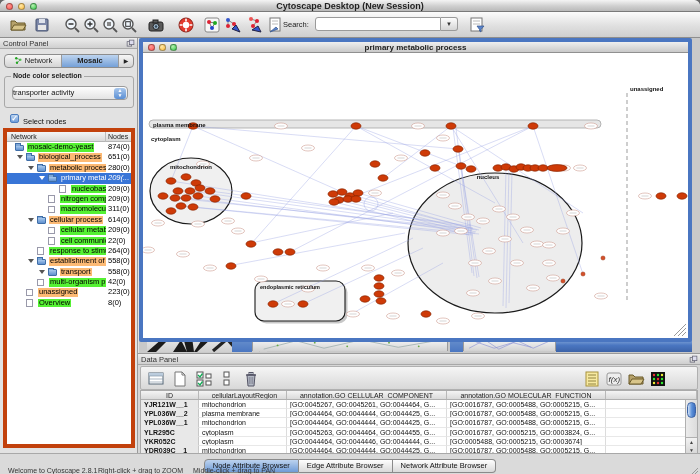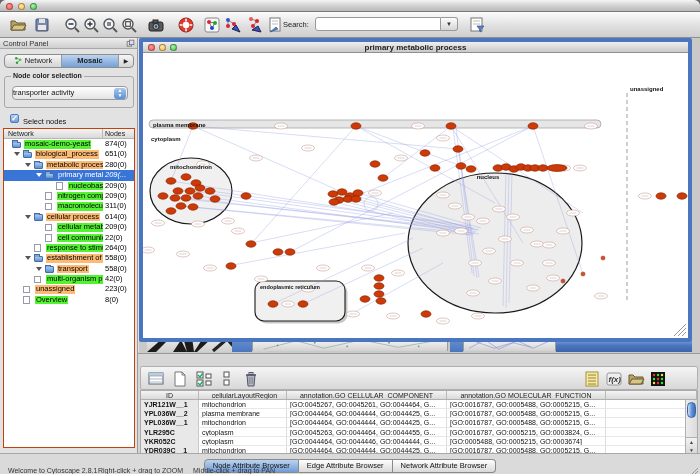--- a/index.html
+++ b/index.html
@@ -43,21 +43,21 @@
   .groupbox{position:absolute;left:4px;top:38px;width:130px;height:32px;border:1px solid #a8a8a8;border-radius:3px;}
   .grouptitle{position:absolute;left:6px;top:-5px;background:#e2e2e2;padding:0 2px;font-size:7px;font-weight:bold;color:#222;}
   .dropdown{position:absolute;left:7px;top:9px;width:116px;height:14px;border:1px solid #9a9a9a;border-radius:4px;
     background:linear-gradient(#fefefe,#e4e4e4);font-size:7.5px;line-height:12px;padding-left:0;color:#111;}
   .stepper{position:absolute;right:1px;top:1px;width:12px;height:10.5px;border-radius:3px;
     background:linear-gradient(#a7c6ec,#5b8fd4);color:#fff;font-size:5px;line-height:5px;text-align:center;}
   .cbrow{position:absolute;left:10px;top:76px;height:11px;font-size:7.5px;}
   .cb{position:absolute;left:0;top:0;width:9px;height:9px;border-radius:2px;border:1px solid #4d7dbd;
     background:linear-gradient(#bcd4f0,#6f9cd9);color:#fff;font-size:8px;line-height:8px;text-align:center;font-weight:bold;}
   .cblbl{position:absolute;left:13px;top:3px;white-space:nowrap;color:#111;}
-  .treebox{position:absolute;left:3px;top:90px;width:132px;height:320px;background:#fff;border:1px solid #c2410c;overflow:hidden;}
+  .treebox{position:absolute;left:3px;top:90px;width:132px;height:320px;background:#fff;border:4px solid #c2410c;overflow:hidden;}
   .treehead{position:relative;height:10px;background:linear-gradient(#f4f4f4,#d9d9d9);border-bottom:1px solid #b5b5b5;font-size:7px;color:#222;}
   .treehead .c1{position:absolute;left:4px;top:1px;}
   .treehead .c2{position:absolute;left:101px;top:1px;}
   .treehead .sep{position:absolute;left:98px;top:0;width:1px;height:10px;background:#bbb;}
   .trow{position:relative;height:10.4px;}
   .trow.sel{background:#3875d7;}
   .tri{position:absolute;top:3px;width:0;height:0;border-left:3.5px solid transparent;border-right:3.5px solid transparent;border-top:4.5px solid #555;}
   .sel .tri{border-top-color:#fff;}
   .fold{position:absolute;top:2.5px;width:9px;height:6.5px;background:linear-gradient(#a8c8ec,#5f90cf);border:1px solid #3f6ea8;border-radius:1px;}
   .fold::before{content:'';position:absolute;left:-1px;top:-2.5px;width:4px;height:1.5px;background:#7fa8d8;border:1px solid #3f6ea8;border-bottom:none;}
@@ -83,21 +83,21 @@
   .mtl.r{left:5px;background:radial-gradient(circle at 35% 30%,#ff9a94,#fc5753);}
   .mtl.y{left:16px;background:radial-gradient(circle at 35% 30%,#ffe9a8,#fdbc40);}
   .mtl.g{left:27px;background:radial-gradient(circle at 35% 30%,#b6f0b0,#33c748);}
   .netcanvas{position:absolute;left:0;top:11px;width:545px;height:285px;background:#fff;}
   .netcanvas svg{width:100%;height:100%;display:block;}
 
   
   .dpanel{position:absolute;left:138px;top:353px;width:562px;height:100px;background:#d6d6d6;border-top:1px solid #9a9a9a;}
   .dtool{position:absolute;left:2px;top:12px;width:558px;height:24px;border:1px solid #b0b0b0;border-radius:2px;
     background:linear-gradient(#f5f5f5,#d8d8d8);}
-  .dbtn{position:absolute;top:3px;width:18px;height:18px;border:none;background:transparent;padding:0;font-weight:bold;}
+  .dbtn{position:absolute;top:3px;width:18px;height:18px;border:none;background:transparent;padding:0;}
   .dbtn svg{width:100%;height:100%;display:block;}
   .dtable{position:absolute;left:2px;top:36px;width:558px;height:64px;background:#fff;border:1px solid #aaa;}
   .dhead{display:flex;height:9px;background:linear-gradient(#f4f4f4,#dadada);border-bottom:1px solid #b0b0b0;}
   .dhead .hc{font-size:7px;color:#222;text-align:center;line-height:9px;border-right:1px solid #b8b8b8;overflow:hidden;white-space:nowrap;}
   .drow{display:flex;height:9.2px;}
   .dc{font-size:7px;line-height:9px;padding-left:3px;border-right:1px solid #dcdcdc;border-bottom:1px solid #e8e8e8;overflow:hidden;white-space:nowrap;color:#111;}
   .dc.id{font-weight:bold;background:#e8e8e8;border-right-color:#c8c8c8;}
   .w-id{width:58px;} .w-rg{width:88px;} .w-cc{width:160px;} .w-mf{width:159px;} .w-fill{flex:1;border-right:none;}
   .vscroll{position:absolute;right:0;top:9px;bottom:0;width:12px;background:linear-gradient(90deg,#ececec,#dcdcdc);border-left:1px solid #b0b0b0;}
   .vthumb{position:absolute;left:1px;top:2px;width:9px;height:16px;border-radius:5px;
@@ -117,20 +117,21 @@
 </style>
 </head>
 <body>
 
 <div class="app">
 
   <div class="titlebar">
     <span class="tl r"></span>
     <span class="tl y"></span>
     <span class="tl g"></span>
+    <span class="apptitle">Cytoscape Desktop (New Session)</span>
   </div>
 
   <div class="toolbar">
     <span id="toolbar-icons"><button class="tbtn" style="left: 8px;">
           <svg viewBox="0 0 18 18">
             <path d="M2 14V5h4l2 2h8v7z" fill="#b6a26b" stroke="#6a5a2a"></path>
             <path d="M2 14l3-5h12l-3 5z" fill="#d8c58a" stroke="#6a5a2a"></path>
           </svg>
         </button><button class="tbtn" style="left: 32px;">
           <svg viewBox="0 0 18 18">
@@ -597,20 +598,27 @@
             <text x="345" y="126" font-size="6" font-weight="bold" fill="#111" text-anchor="middle">nucleus</text>
             <text x="117" y="236" font-size="5.5" font-weight="bold" fill="#111" text-anchor="start">endoplasmic reticulum</text>
             <text x="487" y="38" font-size="6" font-weight="bold" fill="#111" text-anchor="start">unassigned</text>
             <path d="M531 283L543 271M535 283L543 275M539 283L543 279" stroke="#9a9a9a" stroke-width="1" fill="none"></path>
           </svg>
         </div>
     </div>
   </div>
 
   <div class="dpanel">
+    <div class="phead">
+      <span>Data Panel</span>
+      <span class="floatico"><svg viewBox="0 0 12 12">
+            <rect x="1.5" y="3.5" width="6" height="6" fill="none" stroke="#667"></rect>
+            <rect x="4.5" y="1.5" width="6" height="6" fill="#dde" stroke="#667"></rect>
+          </svg></span>
+    </div>
     <div class="dtool" id="dtool">
         <button class="dbtn" style="left: 6px;">
           <svg viewBox="0 0 18 18">
             <rect x="2" y="3" width="14" height="11" fill="#fff" stroke="#567"></rect>
             <rect x="2" y="3" width="14" height="3" fill="#bcd"></rect>
             <path d="M2 6h14M2 9h14M2 12h14" stroke="#89a" stroke-width="0.7"></path>
           </svg>
         </button>
         <button class="dbtn" style="left: 30px;">
           <svg viewBox="0 0 18 18">

